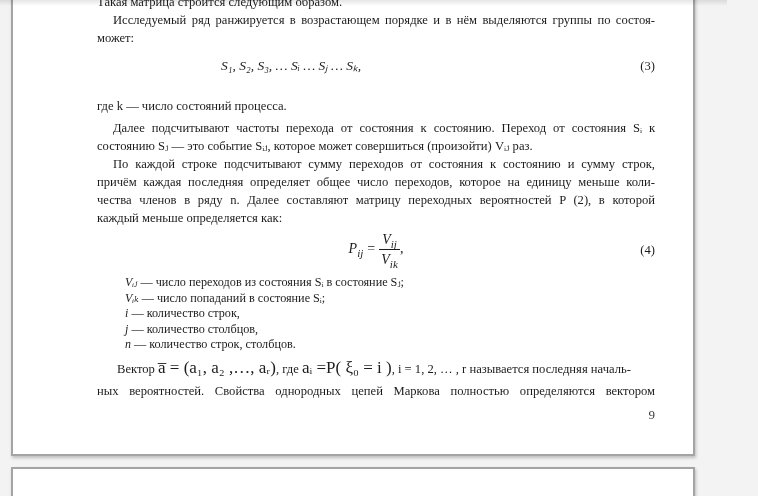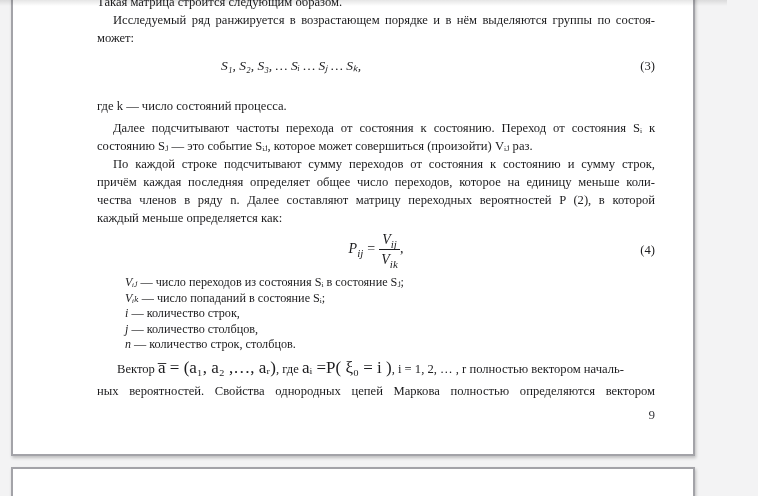--- a/index.html
+++ b/index.html
@@ -107,21 +107,21 @@
       </div>
 
       <div class="defs">
         <div class="defline"><span class="term">Vᵢⱼ</span><span> — число переходов из состояния Sᵢ в состояние Sⱼ;</span></div>
         <div class="defline"><span class="term">Vᵢₖ</span><span> — число попаданий в состояние Sᵢ;</span></div>
         <div class="defline"><span class="term">i</span><span> — количество строк,</span></div>
         <div class="defline"><span class="term">j</span><span> — количество столбцов,</span></div>
         <div class="defline"><span class="term">n</span><span> — количество строк, столбцов.</span></div>
       </div>
 
-      <div class="vline1"><span>Вектор </span><span class="imath">a̅ = (a₁, a₂ ,…, aᵣ)</span><span>, где </span><span class="imath">aᵢ =P( ξ₀ = i )</span><span>, i = 1, 2, … , r полностью вектором началь-</span></div>
+      <div class="vline1"><span>Вектор </span><span class="imath">a̅ = (a₁, a₂ ,…, aᵣ)</span><span>, где </span><span class="imath">aᵢ =P( ξ₀ = i )</span><span>, i = 1, 2, … , r называется последняя началь-</span></div>
       <div class="line j">ных вероятностей. Свойства однородных цепей Маркова полностью определяются вектором</div>
 
       <div class="pageno">9</div>
 
     </div>
   </div>
 
   <div class="page page2"></div>
 
   <div class="top-shade"></div>

